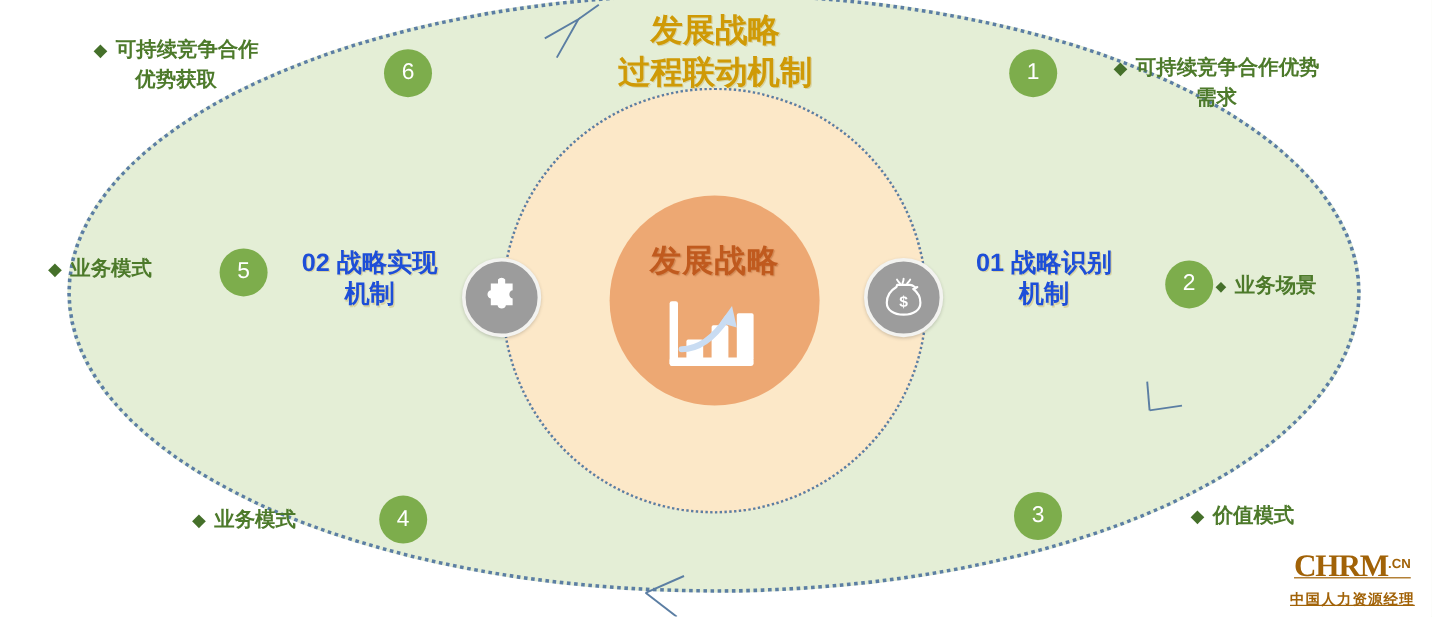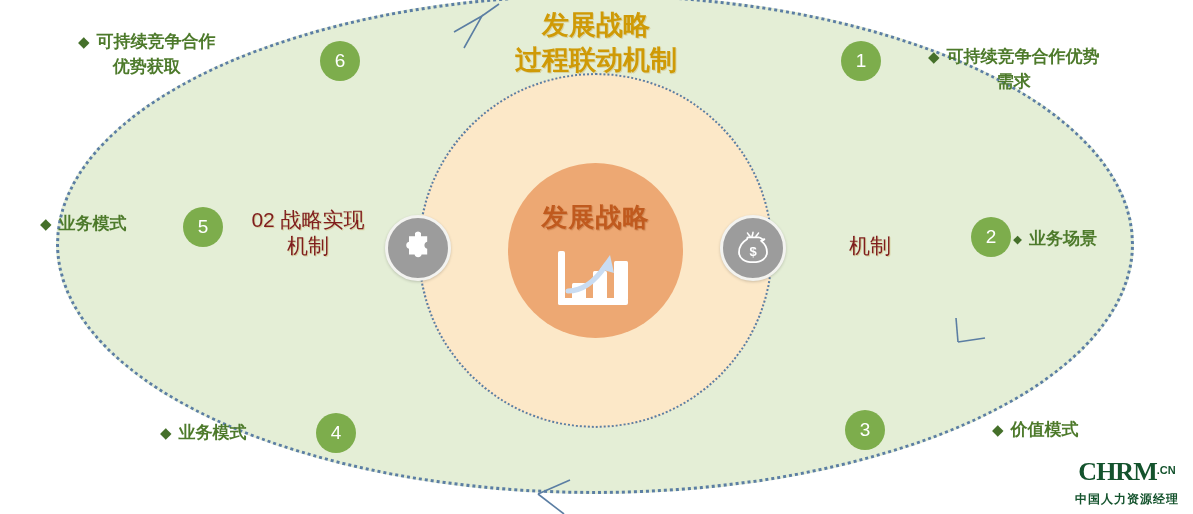--- a/index.html
+++ b/index.html
@@ -84,22 +84,22 @@
     justify-content: center;
     box-shadow: 0 1px 3px rgba(0,0,0,.18);
   }
   #circle-puzzle { left: 385px; top: 215px; }
   #circle-moneybag { left: 720px; top: 215px; }
 
   
   .mech {
     position: absolute;
     font-size: 21px;
-    font-weight: normal;
-    color: #7f1d1d;
+    font-weight: bold;
+    color: #1d4ed8;
     line-height: 1.25;
     text-align: center;
     text-shadow: 1px 1px 0 rgba(180,130,10,.25);
   }
   #mech-02 { left: 228px; top: 207px; width: 160px; }
   #mech-01 { left: 790px; top: 207px; width: 160px; }
 
   
   .process-title {
     position: absolute;
@@ -163,22 +163,23 @@
   
   .arrowhead { position: absolute; }
 
   
   .logo {
     position: absolute;
     left: 1068px;
     top: 459px;
     width: 118px;
     text-align: center;
-    color: #14532d;
+    color: #a16207;
     line-height: 1;
+    text-decoration: underline;
   }
   .logo .logo-main {
     font-size: 26px;
     font-weight: bold;
     letter-spacing: -1px;
     font-family: "Liberation Serif", "DejaVu Serif", serif;
   }
   .logo .logo-tld {
     font-size: 11px;
     font-weight: bold;
@@ -244,21 +245,21 @@
                c3.4 2.6 6 6.8 6 11.4 c0 6 -5.4 10 -14 10 c-8.6 0 -14 -4 -14 -10 c0 -5.5 3.6 -10.4 8 -13 z" fill="none" stroke="#ffffff" stroke-width="1.8" stroke-linejoin="round"></path>
       <text x="19" y="27" font-family="Liberation Sans, sans-serif" font-size="13" font-weight="bold" fill="#ffffff" text-anchor="middle">$</text>
     </svg>
   </div>
 
   <div class="mech" id="mech-02">
     <span>02 战略实现</span><br>
     <span>机制</span>
   </div>
   <div class="mech" id="mech-01">
-    <br>
+    <span>01 战略识别</span><br>
     <span>机制</span>
   </div>
 
   <div class="process-title">
     <span>发展战略</span><br>
     <span>过程联动机制</span>
   </div>
 
   <div class="badge" id="badge-1">1</div>
   <div class="badge" id="badge-2">2</div>

